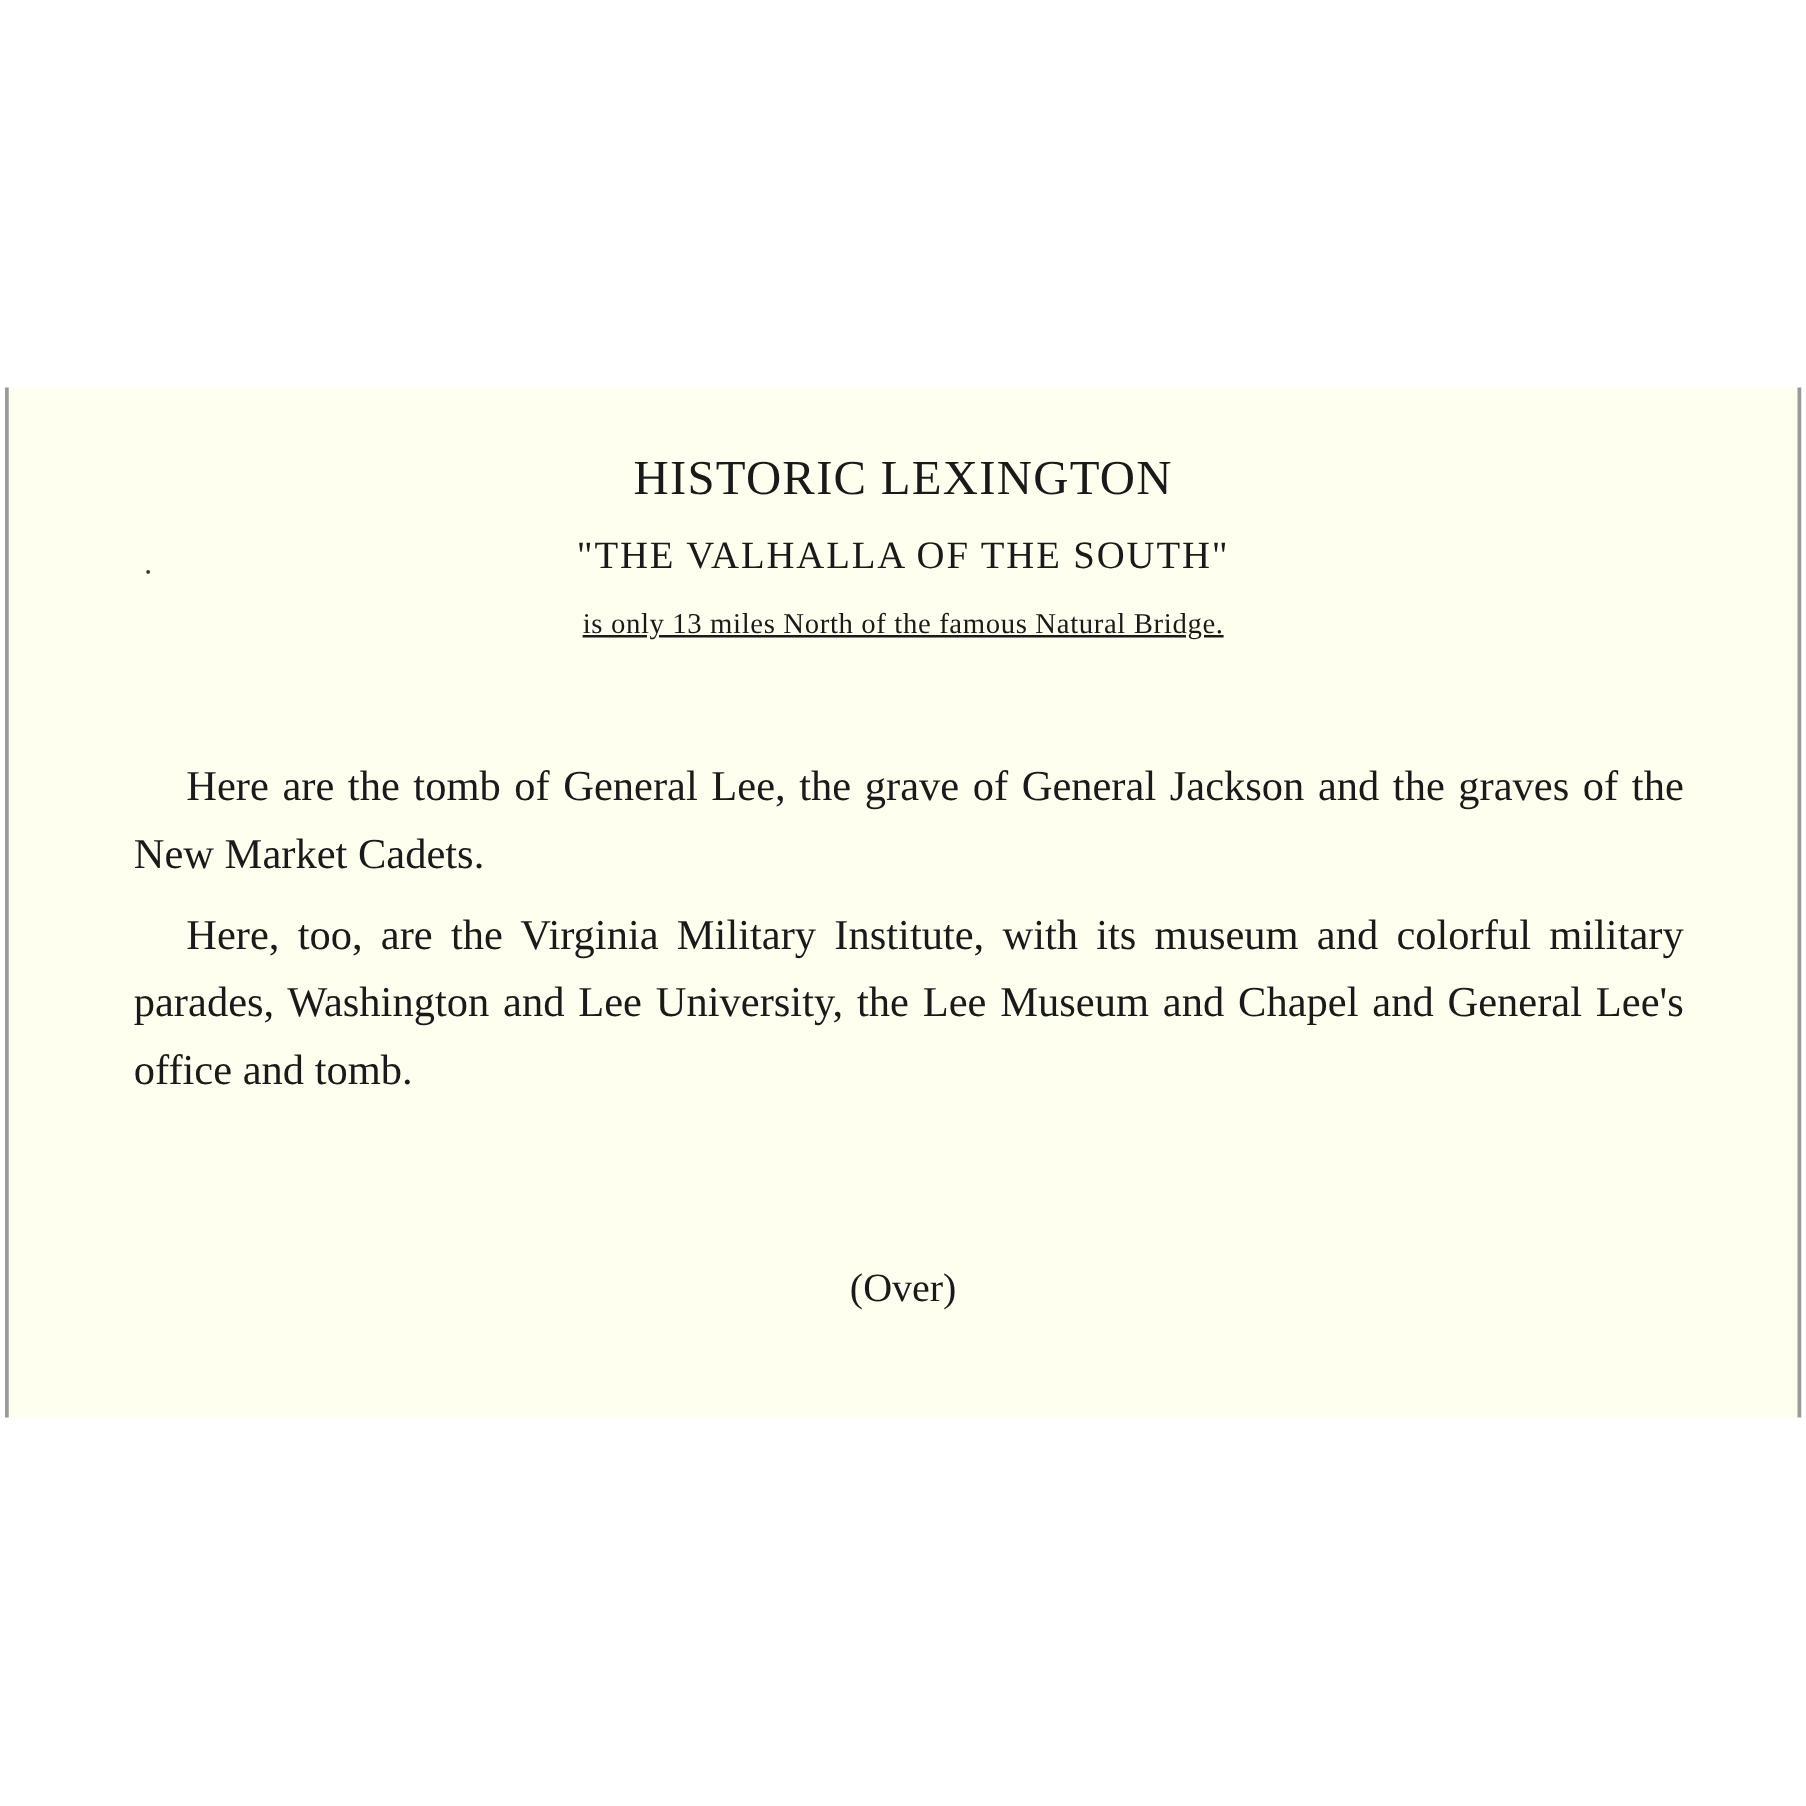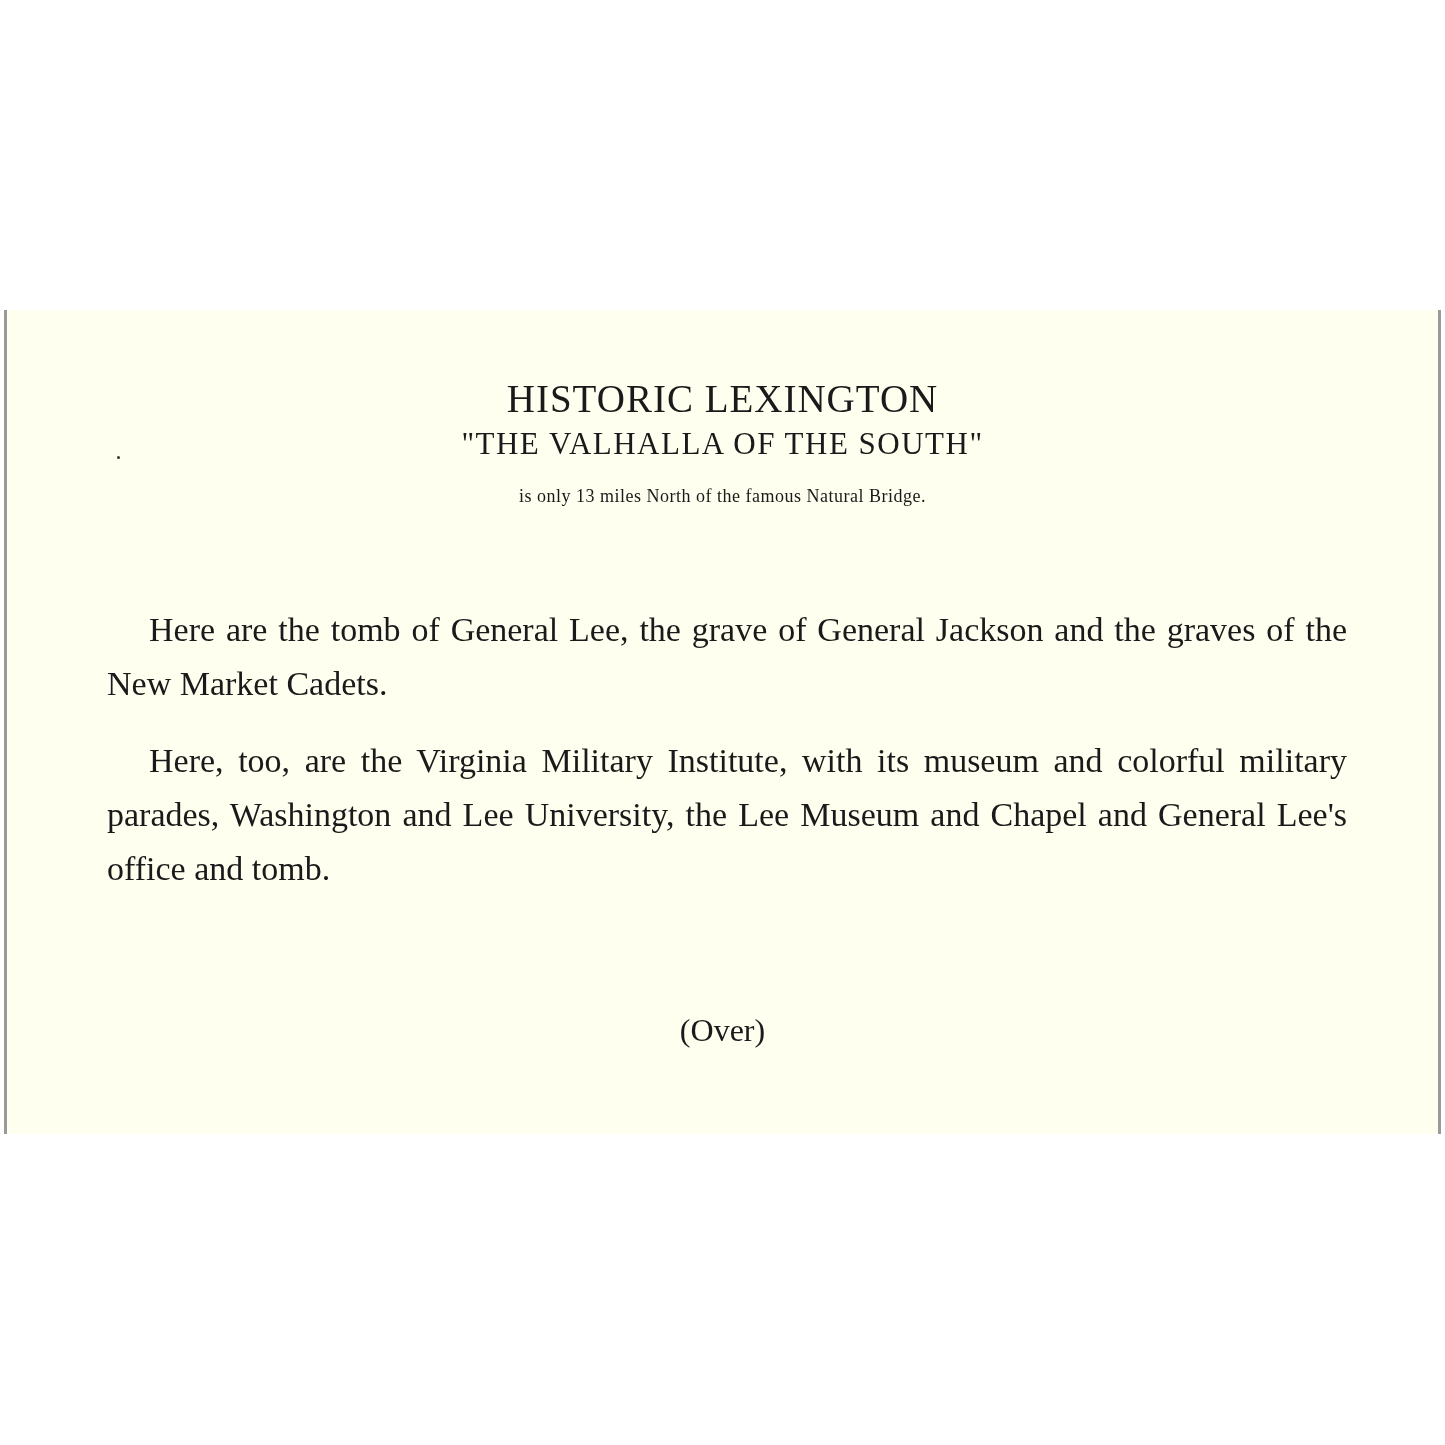--- a/index.html
+++ b/index.html
@@ -30,52 +30,52 @@
       position: absolute;
       left: 0;
       width: 100%;
       text-align: center;
       white-space: nowrap;
     }
     .title {
       top: 50px;
       font-size: 39px;
       letter-spacing: 1px;
-      margin-top: 16px;
     }
     .subtitle {
       top: 116px;
       font-size: 31px;
       letter-spacing: 1.5px;
     }
     .tagline {
       top: 176px;
-      font-size: 18px;
+      font-size: 23px;
       letter-spacing: 0.5px;
+      text-decoration: underline;
     }
     .stray-dot {
       position: absolute;
       left: 110px;
       top: 146px;
       width: 3px;
       height: 3px;
       background: #333;
       border-radius: 50%;
     }
     .para {
       position: absolute;
       left: 100px;
       width: 1240px;
       font-size: 34px;
       line-height: 54px;
       text-align: justify;
       text-indent: 42px;
     }
     .p1 { top: 259px; }
-    .p2 { top: 390px; }
+    .p2 { top: 378px; }
     .p3 { top: 556px; }
     .over {
       top: 702px;
       font-size: 32px;
     }
   </style>
 </head>
 <body>
 
 <div class="card">

